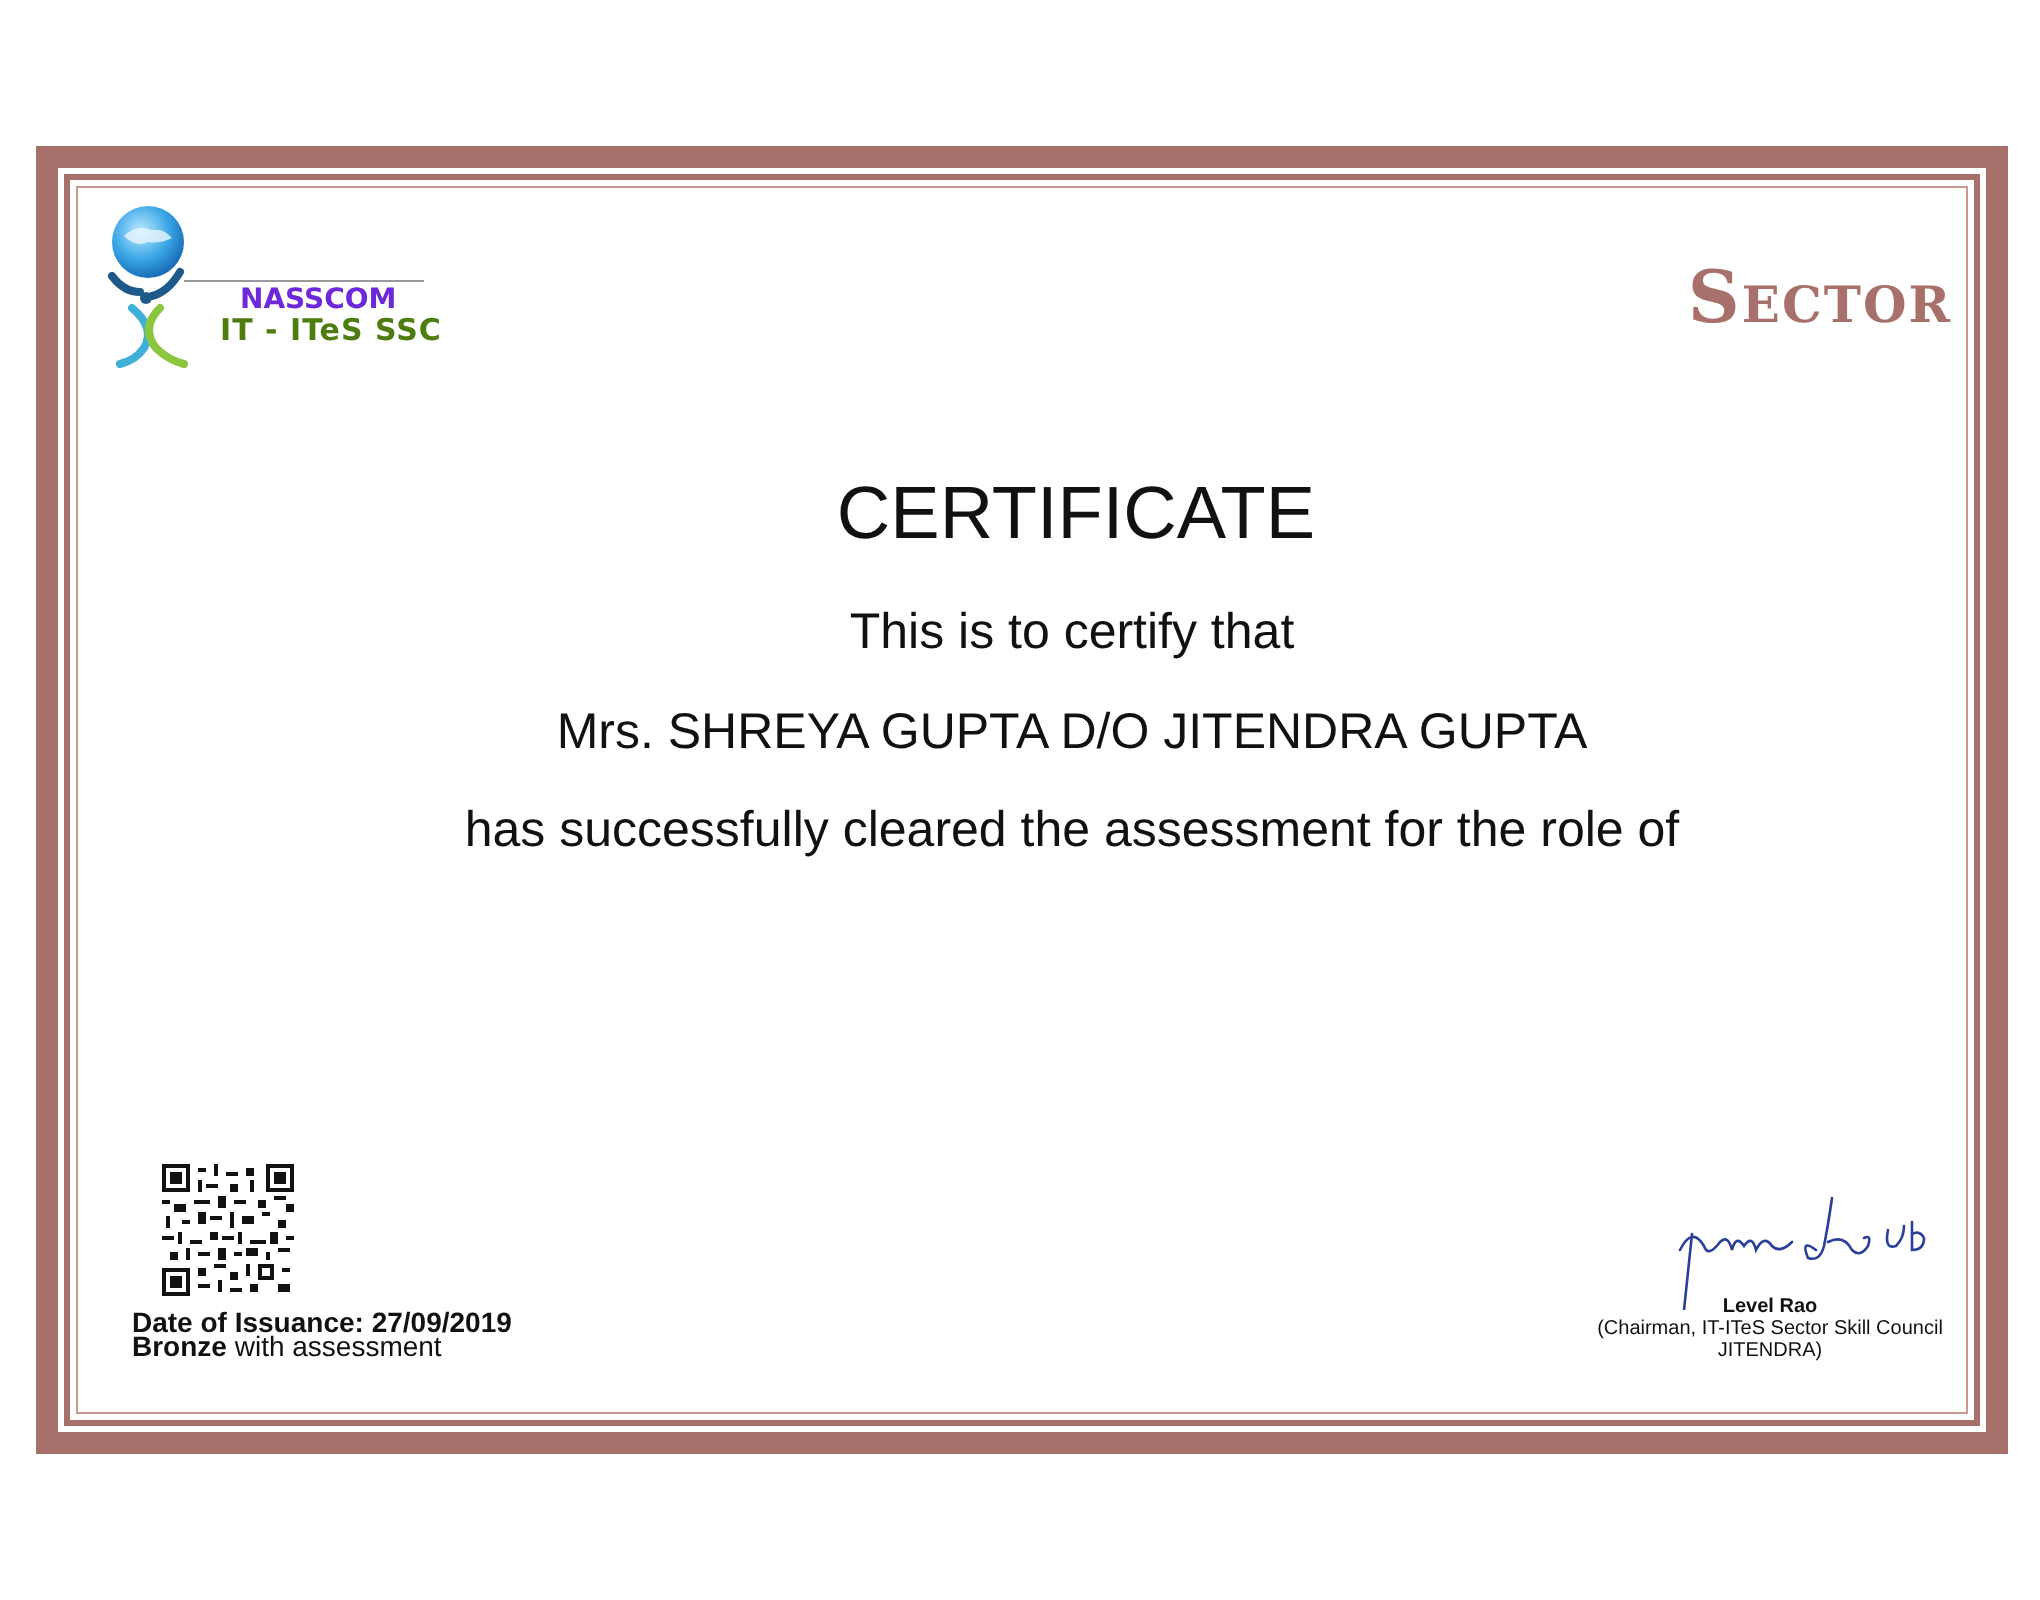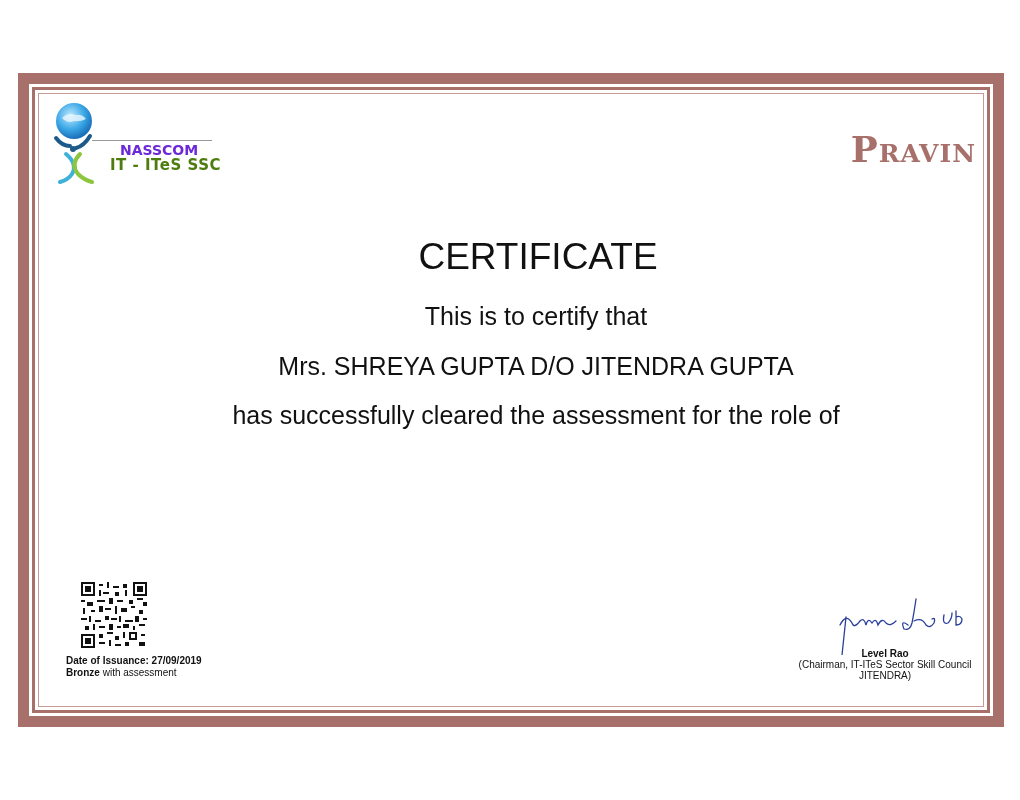--- a/index.html
+++ b/index.html
@@ -21,21 +21,21 @@
   .center-block { position:absolute; left:0; width:1020px; text-align:center; color:#111; white-space:nowrap; }
   .title { top:236px; font-size:37px;margin-left:28px; }
   .line { font-size:25px;margin-left:26px; }
   .l1 { top:302px; }
   .l2 { top:352px; }
   .l3 { top:401px; }
   .l4 { top:451px; }
   .l5 { top:501px; }
 
   .qr { position:absolute; left:81px; top:582px; width:66px; height:66px; }
-  .issue { position:absolute; left:66px; top:655px; font-size:10px; line-height:12px; color:#111; white-space:nowrap; }
+  .issue { position:absolute; left:66px; top:655px; font-size:14px; line-height:12px; color:#111; white-space:nowrap; }
   .issue b { font-weight:bold; }
 
   .sig { position:absolute; left:830px; top:595px; width:140px; height:60px; }
   .signer { position:absolute; left:780px; top:648px; width:210px; text-align:center; font-size:10px; line-height:11px; white-space:nowrap; color:#111; }
   .signer .name { font-weight:bold; }
 </style>
 </head>
 <body>
 
 <div class="frame-outer">
@@ -63,21 +63,21 @@
       <path d="M38 34 Q32 44 24 46" stroke="#1d5a8a" stroke-width="4" fill="none" stroke-linecap="round"></path>
       <circle cx="21" cy="47" r="3" fill="#1d5a8a"></circle>
       <path d="M14 52 Q26 62 20 72 Q16 78 8 80" stroke="#3fb0d8" stroke-width="4" fill="none" stroke-linecap="round"></path>
       <path d="M28 52 Q18 62 26 72 Q32 78 40 80" stroke="#8cc63f" stroke-width="4" fill="none" stroke-linecap="round"></path>
     </svg>
     <div class="logo-line1">IT - ITeS SSC</div>
     <div class="logo-underline"></div>
     <div class="logo-line2">NASSCOM</div>
   </div>
 
-  <div class="badge">Pravin</div>
+  <div class="badge">Sector</div>
 
   <div class="center-block title">CERTIFICATE</div>
   <div class="center-block line l1">This is to certify that</div>
   <div class="center-block line l2">Mrs. SHREYA GUPTA D/O JITENDRA GUPTA</div>
   <div class="center-block line l3">has successfully cleared the assessment for the role of</div>
 
   <svg class="qr" viewBox="0 0 33 33" shape-rendering="crispEdges">
     <rect width="33" height="33" fill="#fff"></rect>
     <g fill="#111">
       <rect x="0" y="0" width="7" height="7"></rect>

